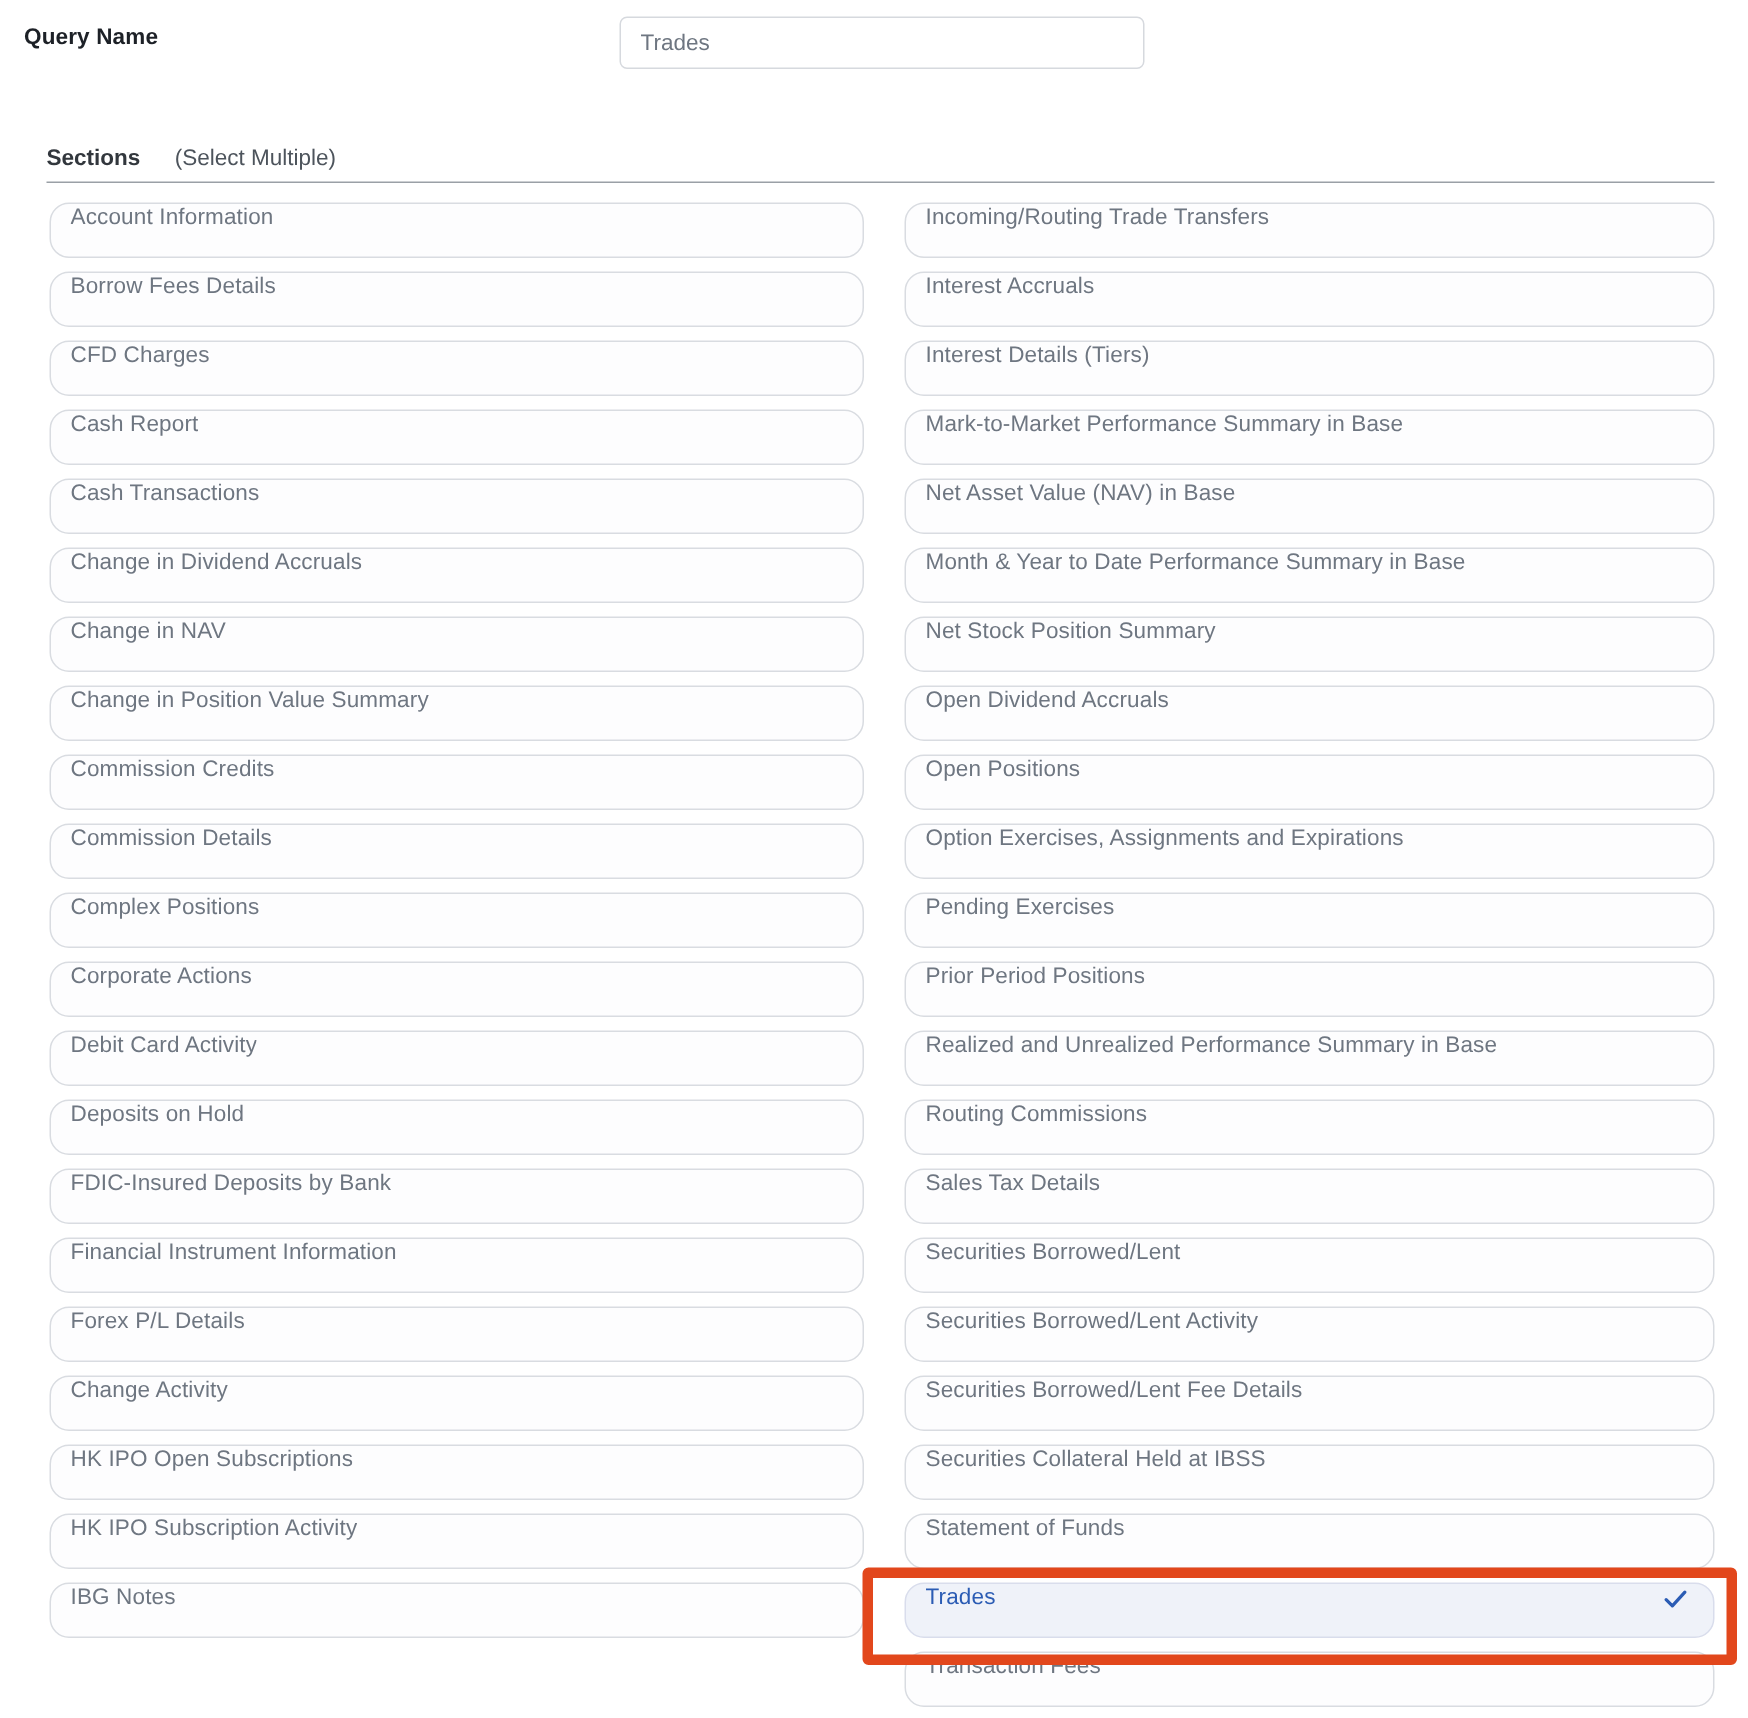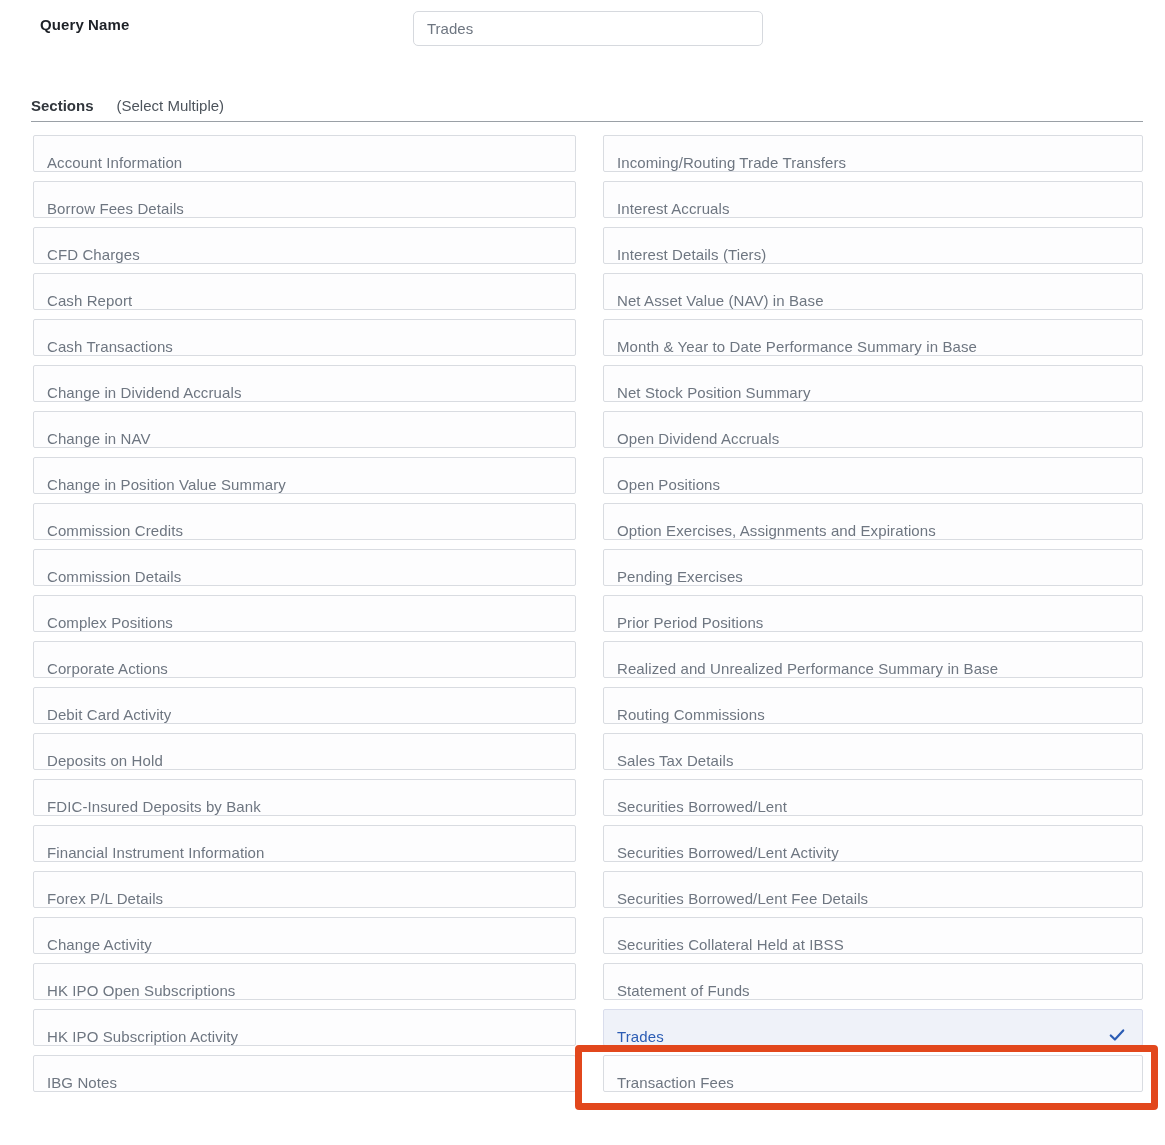--- a/index.html
+++ b/index.html
@@ -11,21 +11,21 @@
     --item-bg: #fdfdfe;
     --annotation: #e2471c;
   }
   *{ box-sizing:border-box; margin:0; padding:0; }
   html,body{ background:#ffffff; }
   body{
     width:1165px; height:1145px; position:relative; overflow:hidden;
     font-family:"Liberation Sans", sans-serif;
   }
   .query-label{
-    position:absolute; left:40px; top:16px;
+    position:absolute; left:16px; top:16px;
     font-size:15px; font-weight:700; color:#1d2127; letter-spacing:.1px;
   }
   .query-input{
     position:absolute; left:413px; top:11px; width:350px; height:35px;
     border:1px solid #d6d9de; border-radius:5px; padding:0 13px;
     font-family:"Liberation Sans", sans-serif;
     font-size:15px; color:var(--item-text); background:#ffffff; outline:none;
   }
   .sections-header{
     position:absolute; left:31px; top:97px; font-size:15px;
@@ -34,23 +34,23 @@
   .sections-hint{ font-weight:400; color:#4d545c; margin-left:23px; }
   .divider{
     position:absolute; left:31px; top:121px; width:1112px; height:1px;
     background:#9aa0a6; border:none;
   }
   .col{ position:absolute; top:135px; }
   .col-left{ left:33px; width:543px; }
   .col-right{ left:603px; width:540px; }
   .section-item{
     height:37px; margin-bottom:9px;
-    border:1px solid var(--item-border); border-radius:2px;
+    border:1px solid var(--item-border); border-radius:13px;
     background:var(--item-bg);
-    display:flex; align-items:flex-end; justify-content:space-between;
+    display:flex; align-items:flex-start; justify-content:space-between;
     padding:0 13px; cursor:pointer;
   }
   .section-item .label{
     font-size:15px; color:var(--item-text); letter-spacing:.1px;
     white-space:nowrap; overflow:hidden;
   }
   .section-item .check{ display:none; flex:0 0 auto; margin-right:2px; }
   .section-item.selected{
     background:var(--selected-bg); border-color:var(--selected-border);
   }
@@ -166,20 +166,24 @@
   </div>
     <div class="section-item">
     <span class="label">Interest Accruals</span>
 
   </div>
     <div class="section-item">
     <span class="label">Interest Details (Tiers)</span>
 
   </div>
     <div class="section-item">
+    <span class="label">Mark-to-Market Performance Summary in Base</span>
+
+  </div>
+    <div class="section-item">
     <span class="label">Net Asset Value (NAV) in Base</span>
 
   </div>
     <div class="section-item">
     <span class="label">Month &amp; Year to Date Performance Summary in Base</span>
 
   </div>
     <div class="section-item">
     <span class="label">Net Stock Position Summary</span>
 

